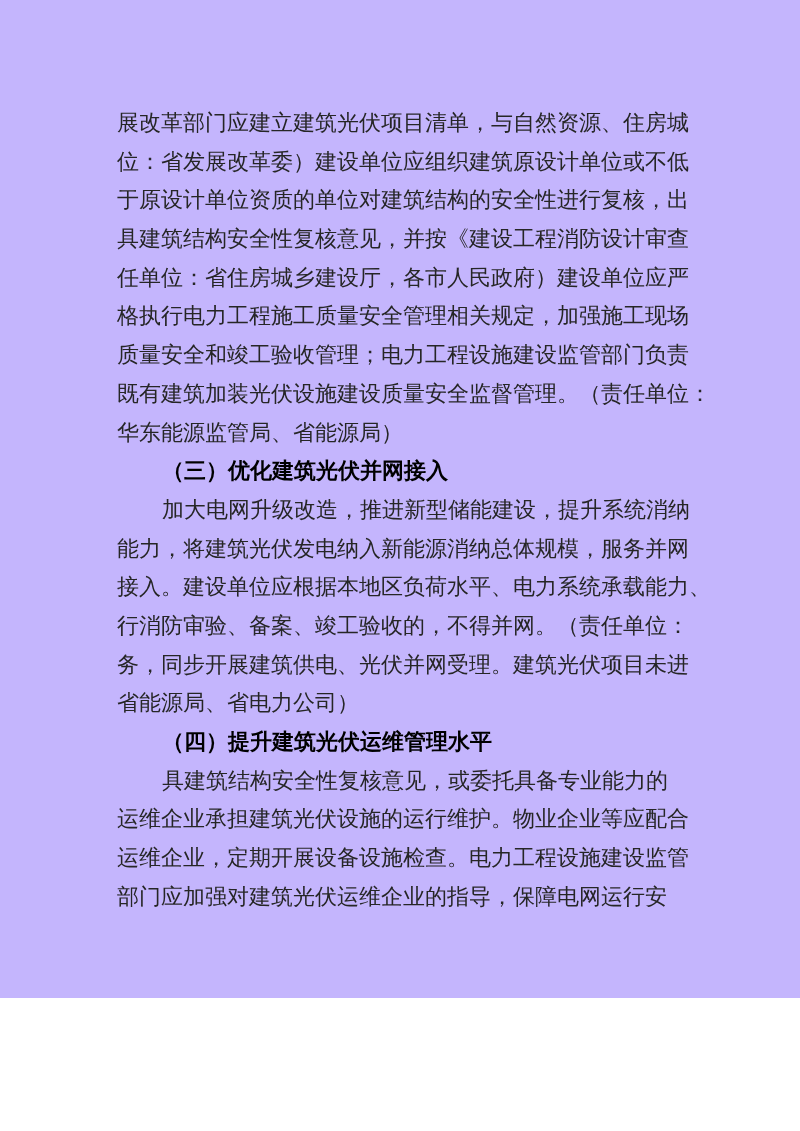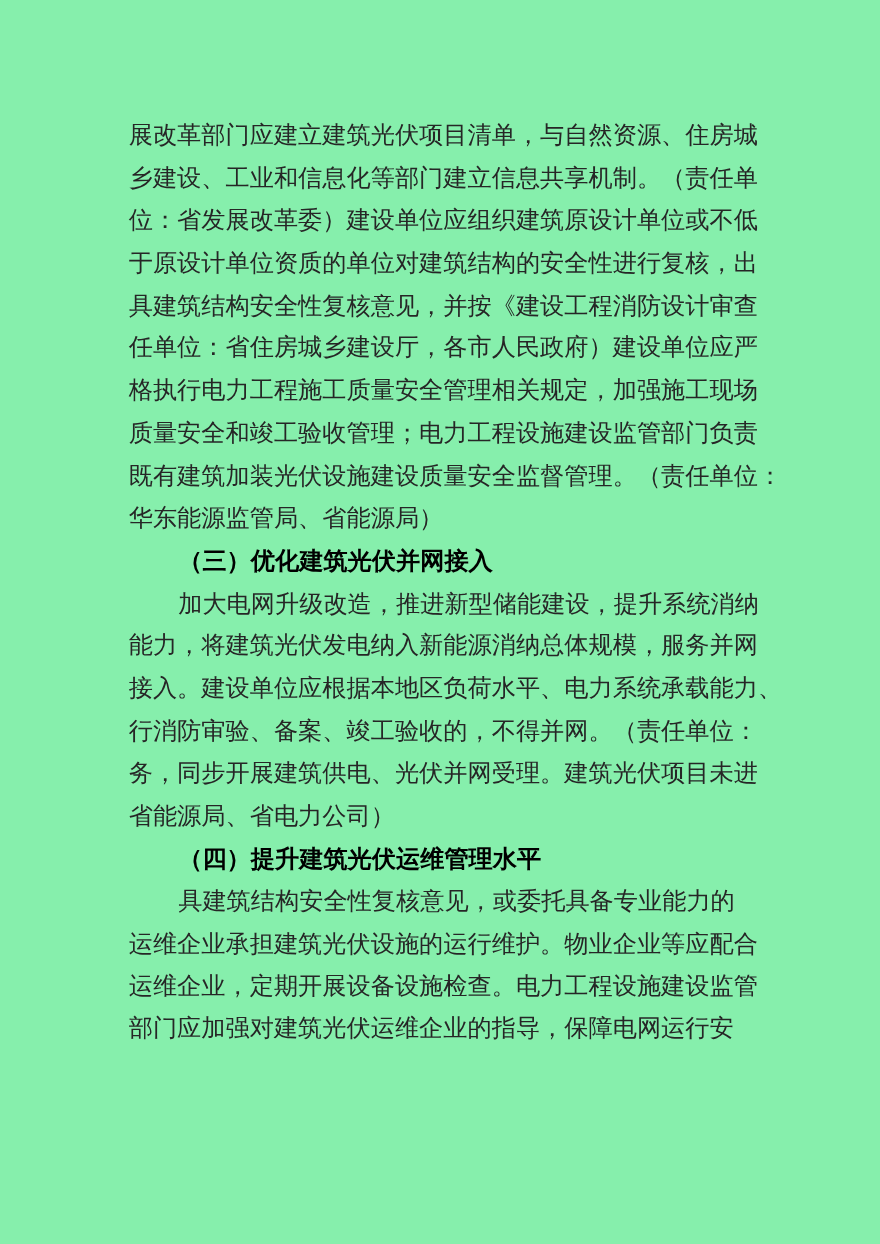--- a/index.html
+++ b/index.html
@@ -3,22 +3,22 @@
 <meta charset="utf-8">
 <style>
   html, body {
     margin: 0;
     padding: 0;
     background: #ffffff;
   }
   .page {
     position: relative;
     width: 800px;
-    height: 1131px;
-    background: #86efac;
+    height: 998px;
+    background: #c4b5fd;
     overflow: hidden;
     font-family: "Liberation Serif", "DejaVu Serif", serif;
   }
   .textblock {
     position: absolute;
     left: 117px;
     top: 104px;
     width: 568px;
     color: #262626;
     font-size: 22px;
@@ -38,21 +38,20 @@
     font-weight: bold;
     color: #000000;
   }
 </style>
 </head>
 <body>
 
 <div class="page">
   <div class="textblock">
     <div class="line">展改革部门应建立建筑光伏项目清单，与自然资源、住房城</div>
-    <div class="line">乡建设、工业和信息化等部门建立信息共享机制。（责任单</div>
     <div class="line">位：省发展改革委）建设单位应组织建筑原设计单位或不低</div>
     <div class="line">于原设计单位资质的单位对建筑结构的安全性进行复核，出</div>
     <div class="line">具建筑结构安全性复核意见，并按《建设工程消防设计审查</div>
     <div class="line">任单位：省住房城乡建设厅，各市人民政府）建设单位应严</div>
     <div class="line">格执行电力工程施工质量安全管理相关规定，加强施工现场</div>
     <div class="line">质量安全和竣工验收管理；电力工程设施建设监管部门负责</div>
     <div class="line">既有建筑加装光伏设施建设质量安全监督管理。（责任单位：</div>
     <div class="line">华东能源监管局、省能源局）</div>
     <div class="line heading indent">（三）优化建筑光伏并网接入</div>
     <div class="line indent">加大电网升级改造，推进新型储能建设，提升系统消纳</div>

